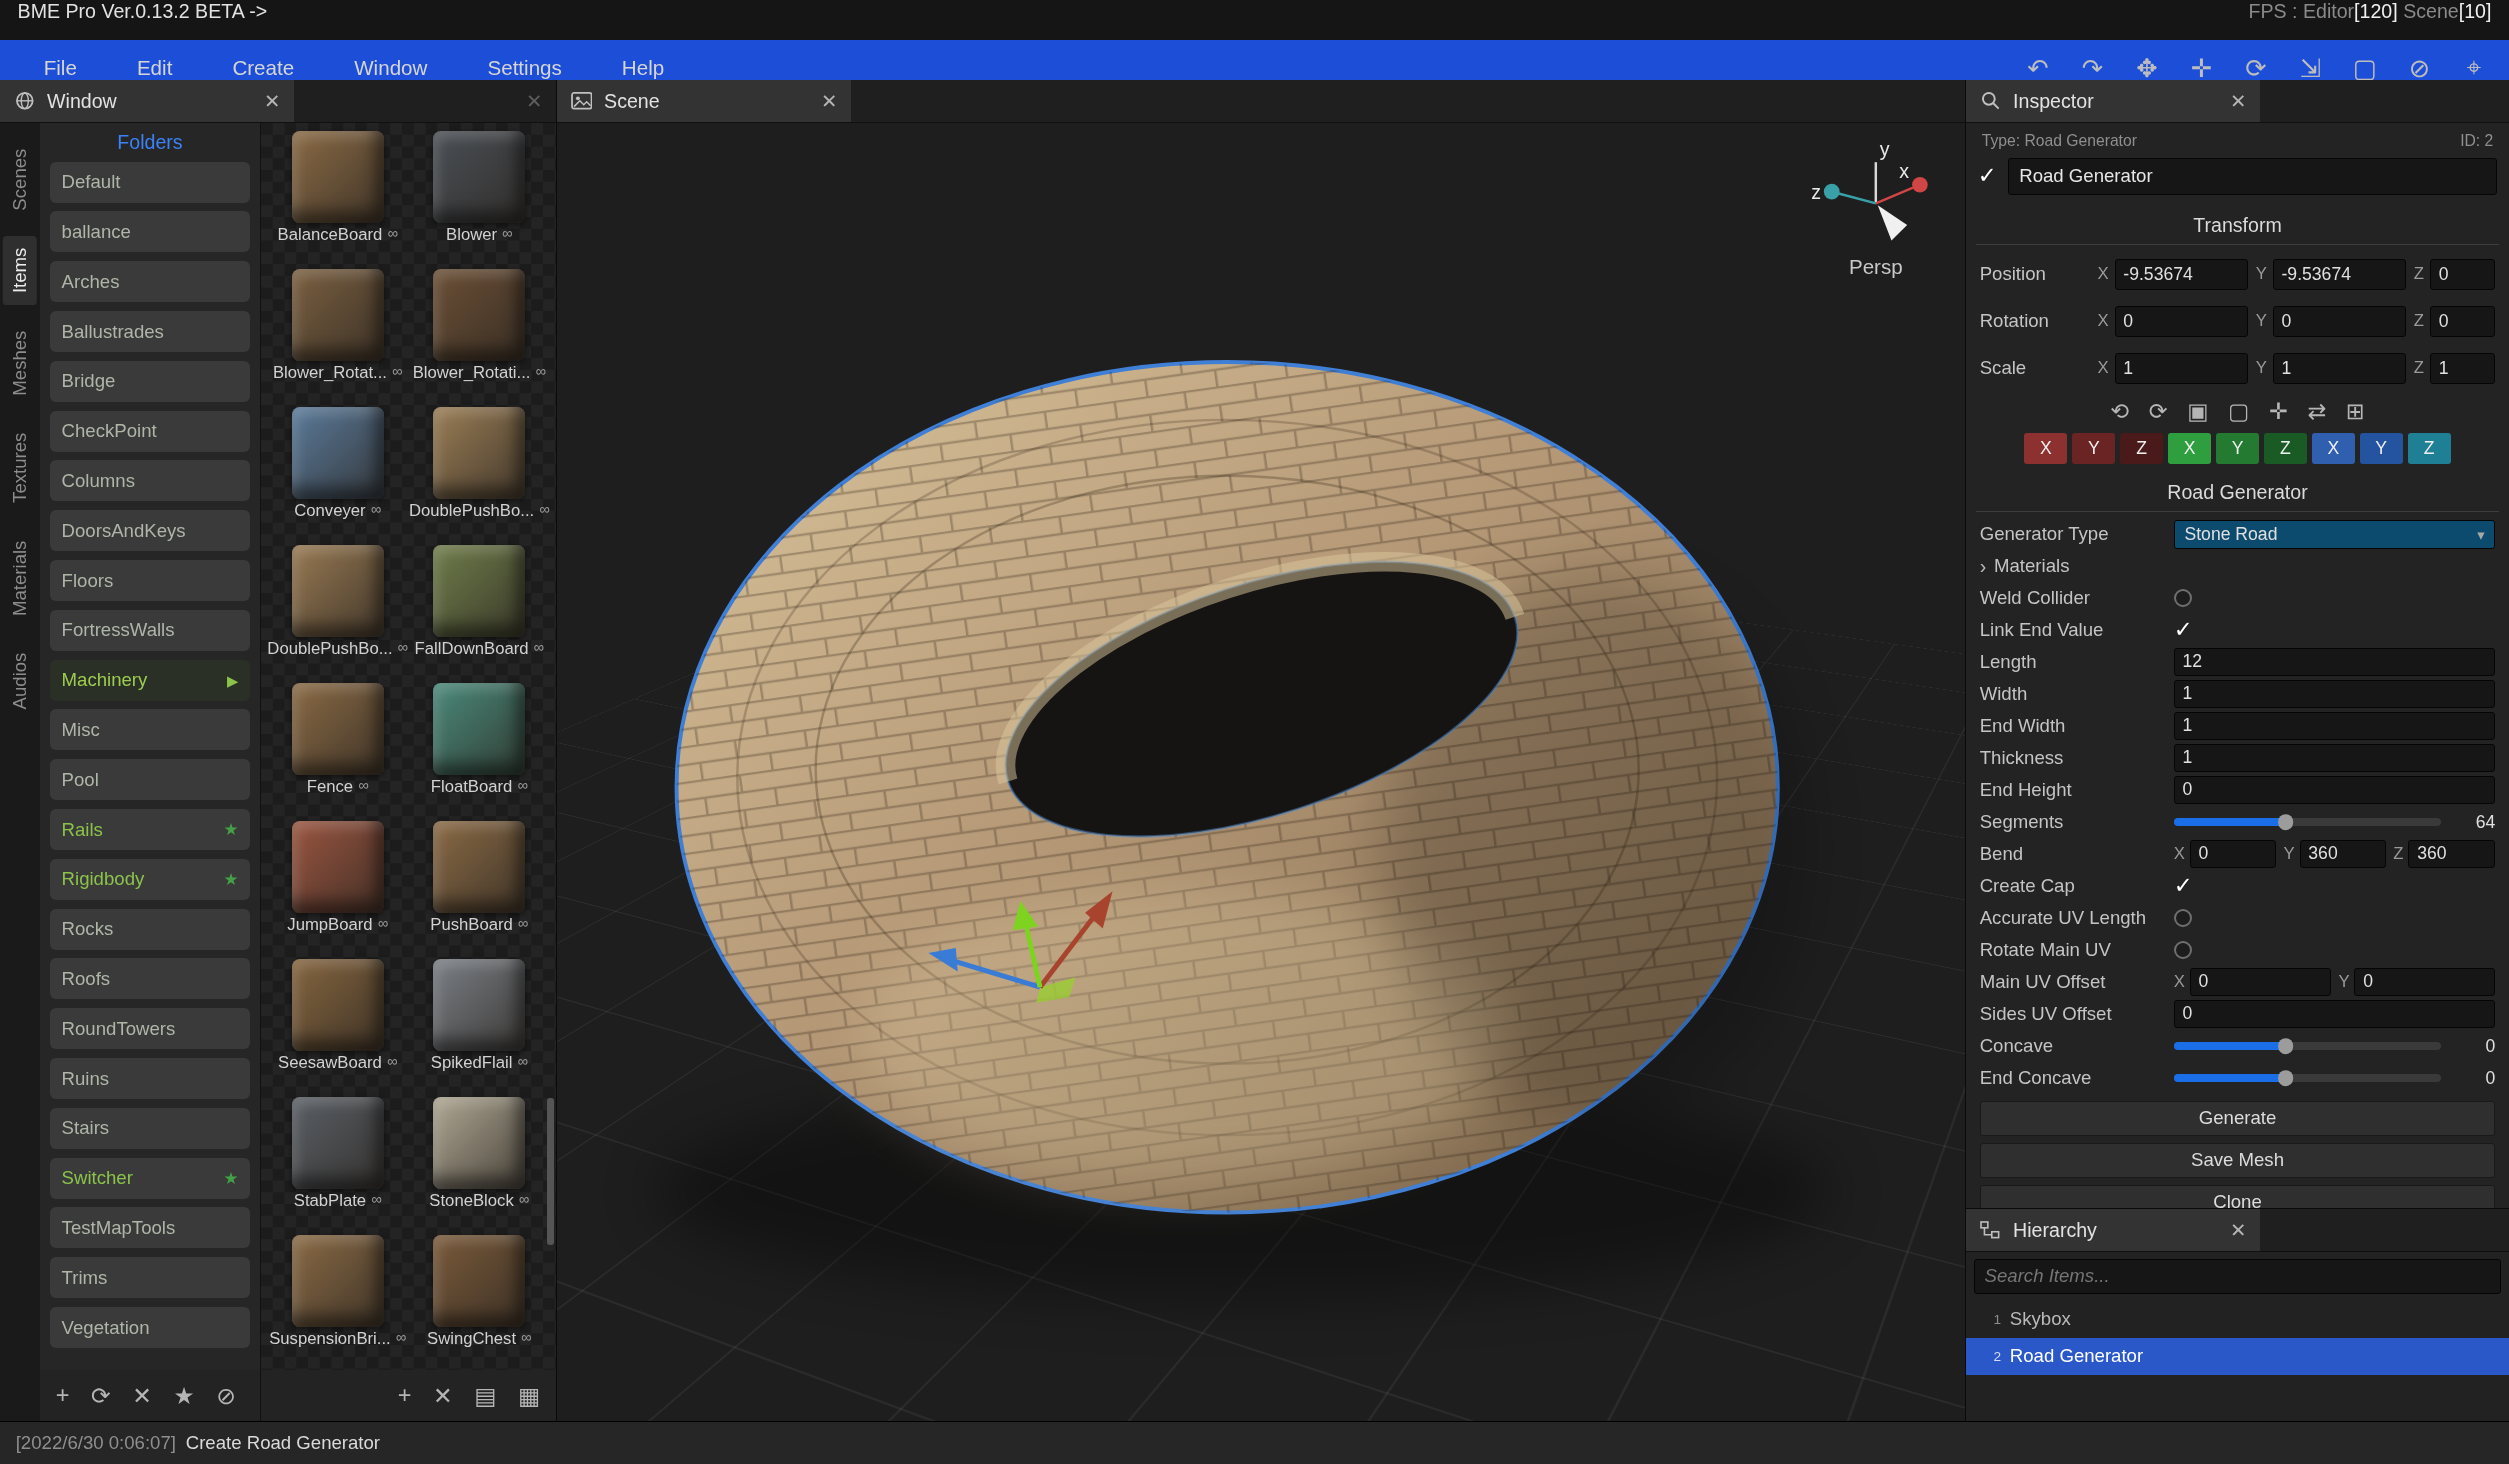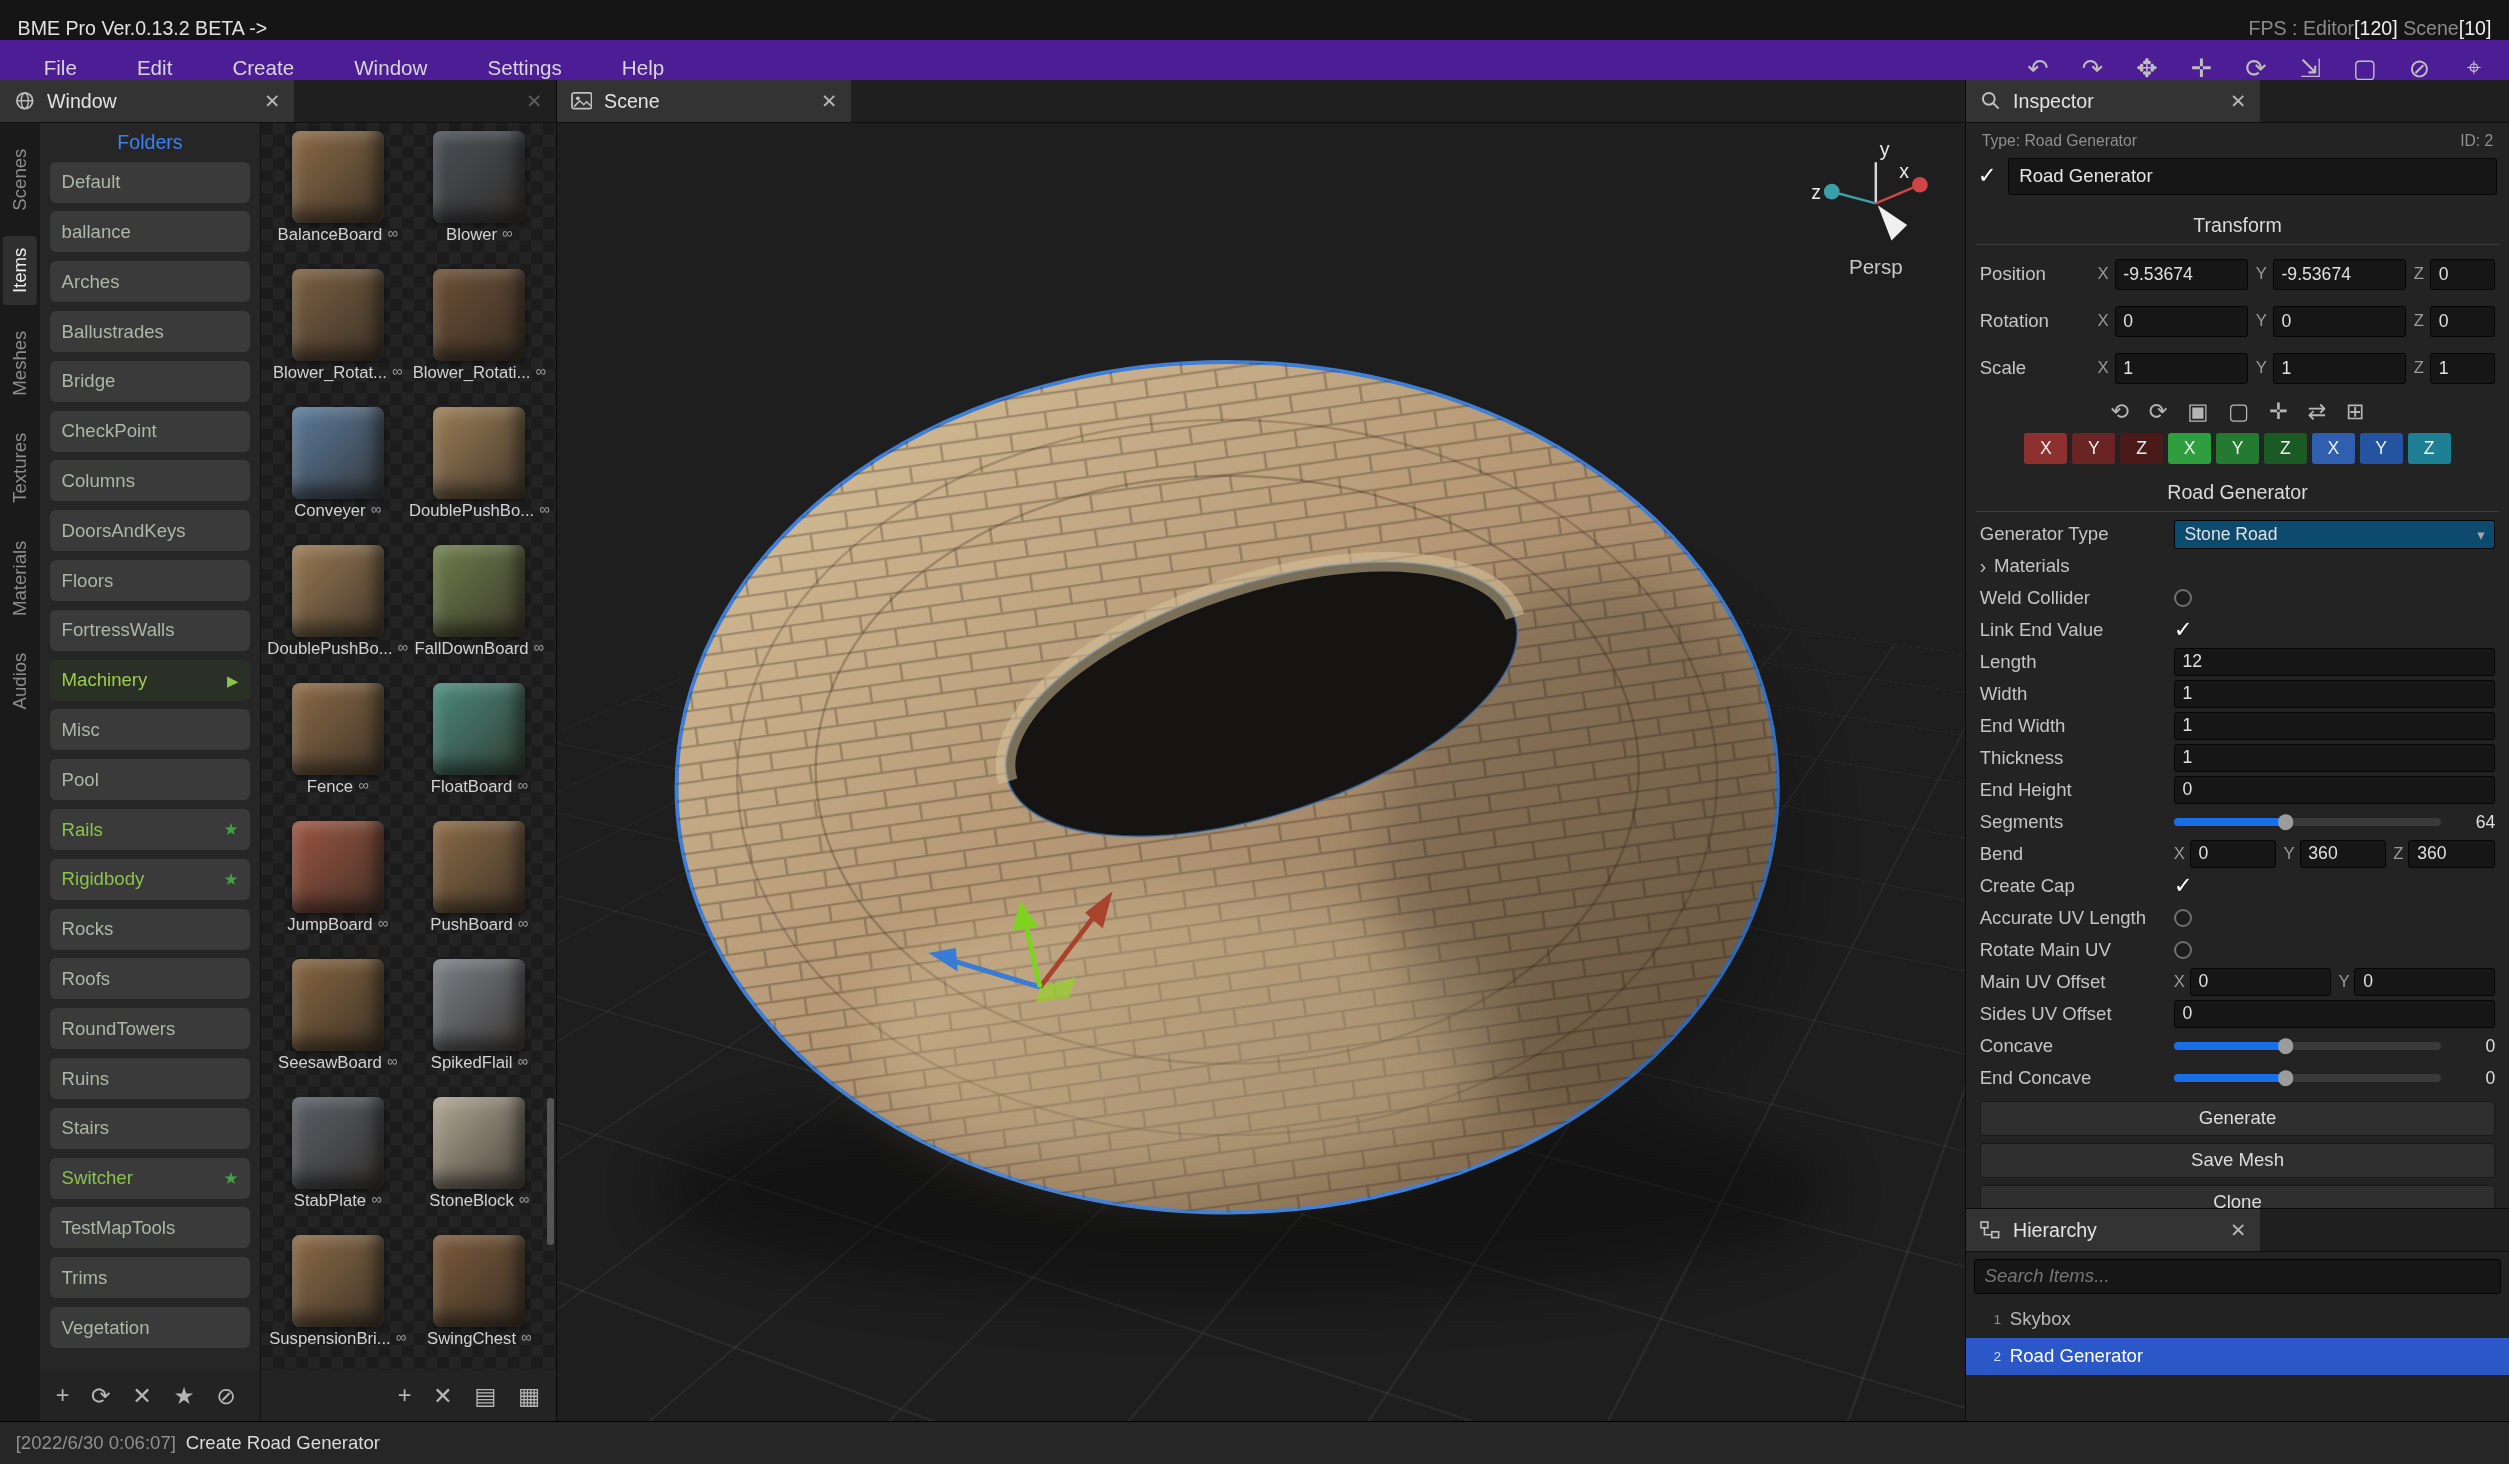--- a/index.html
+++ b/index.html
@@ -1,27 +1,27 @@
 <!DOCTYPE html>
 <html><head>
 <meta charset="utf-8">
 <style>
   * { margin:0; padding:0; box-sizing:border-box; }
   html,body { width:2509px; height:1464px; overflow:hidden; }
   body { background:#141414; font-family:"Liberation Sans", sans-serif; color:#ddd; position:relative; }
 
   
   .titlebar { position:absolute; top:0; left:0; right:0; height:40px; background:#151515;
-    display:flex; align-items:flex-end; justify-content:space-between; padding:0 17.6px; font-size:19.6px; }
+    display:flex; align-items:flex-start; justify-content:space-between; padding:0 17.6px; font-size:19.6px; }
   .titlebar .app-title { color:#e2e2e2; }
   .fps { color:#8a8a8a; }
   .fps .val { color:#f0f0f0; }
 
   
-  .menubar { position:absolute; top:40px; left:0; right:0; height:56px; background:#4c1d95;
+  .menubar { position:absolute; top:40px; left:0; right:0; height:56px; background:#1d4ed8;
     display:flex; align-items:center; border-bottom:1px solid #101010; }
   .menu-items { display:flex; padding-left:13.7px; }
   .menu-item { padding:0 30px; font-size:20.6px; color:#d6d6d6; cursor:default; }
   .menubar-right { margin-left:auto; display:flex; align-items:center; gap:23.5px; padding-right:19.6px; }
   .tbar-icon { font-size:25.5px; color:#bdbdbd; width:31px; text-align:center; }
 
   
   .workspace { position:absolute; top:80px; left:0; right:0; bottom:43px; display:flex; }
 
   .panel-header { height:43px; background:#1f1f1f; display:flex; align-items:center; position:relative;

